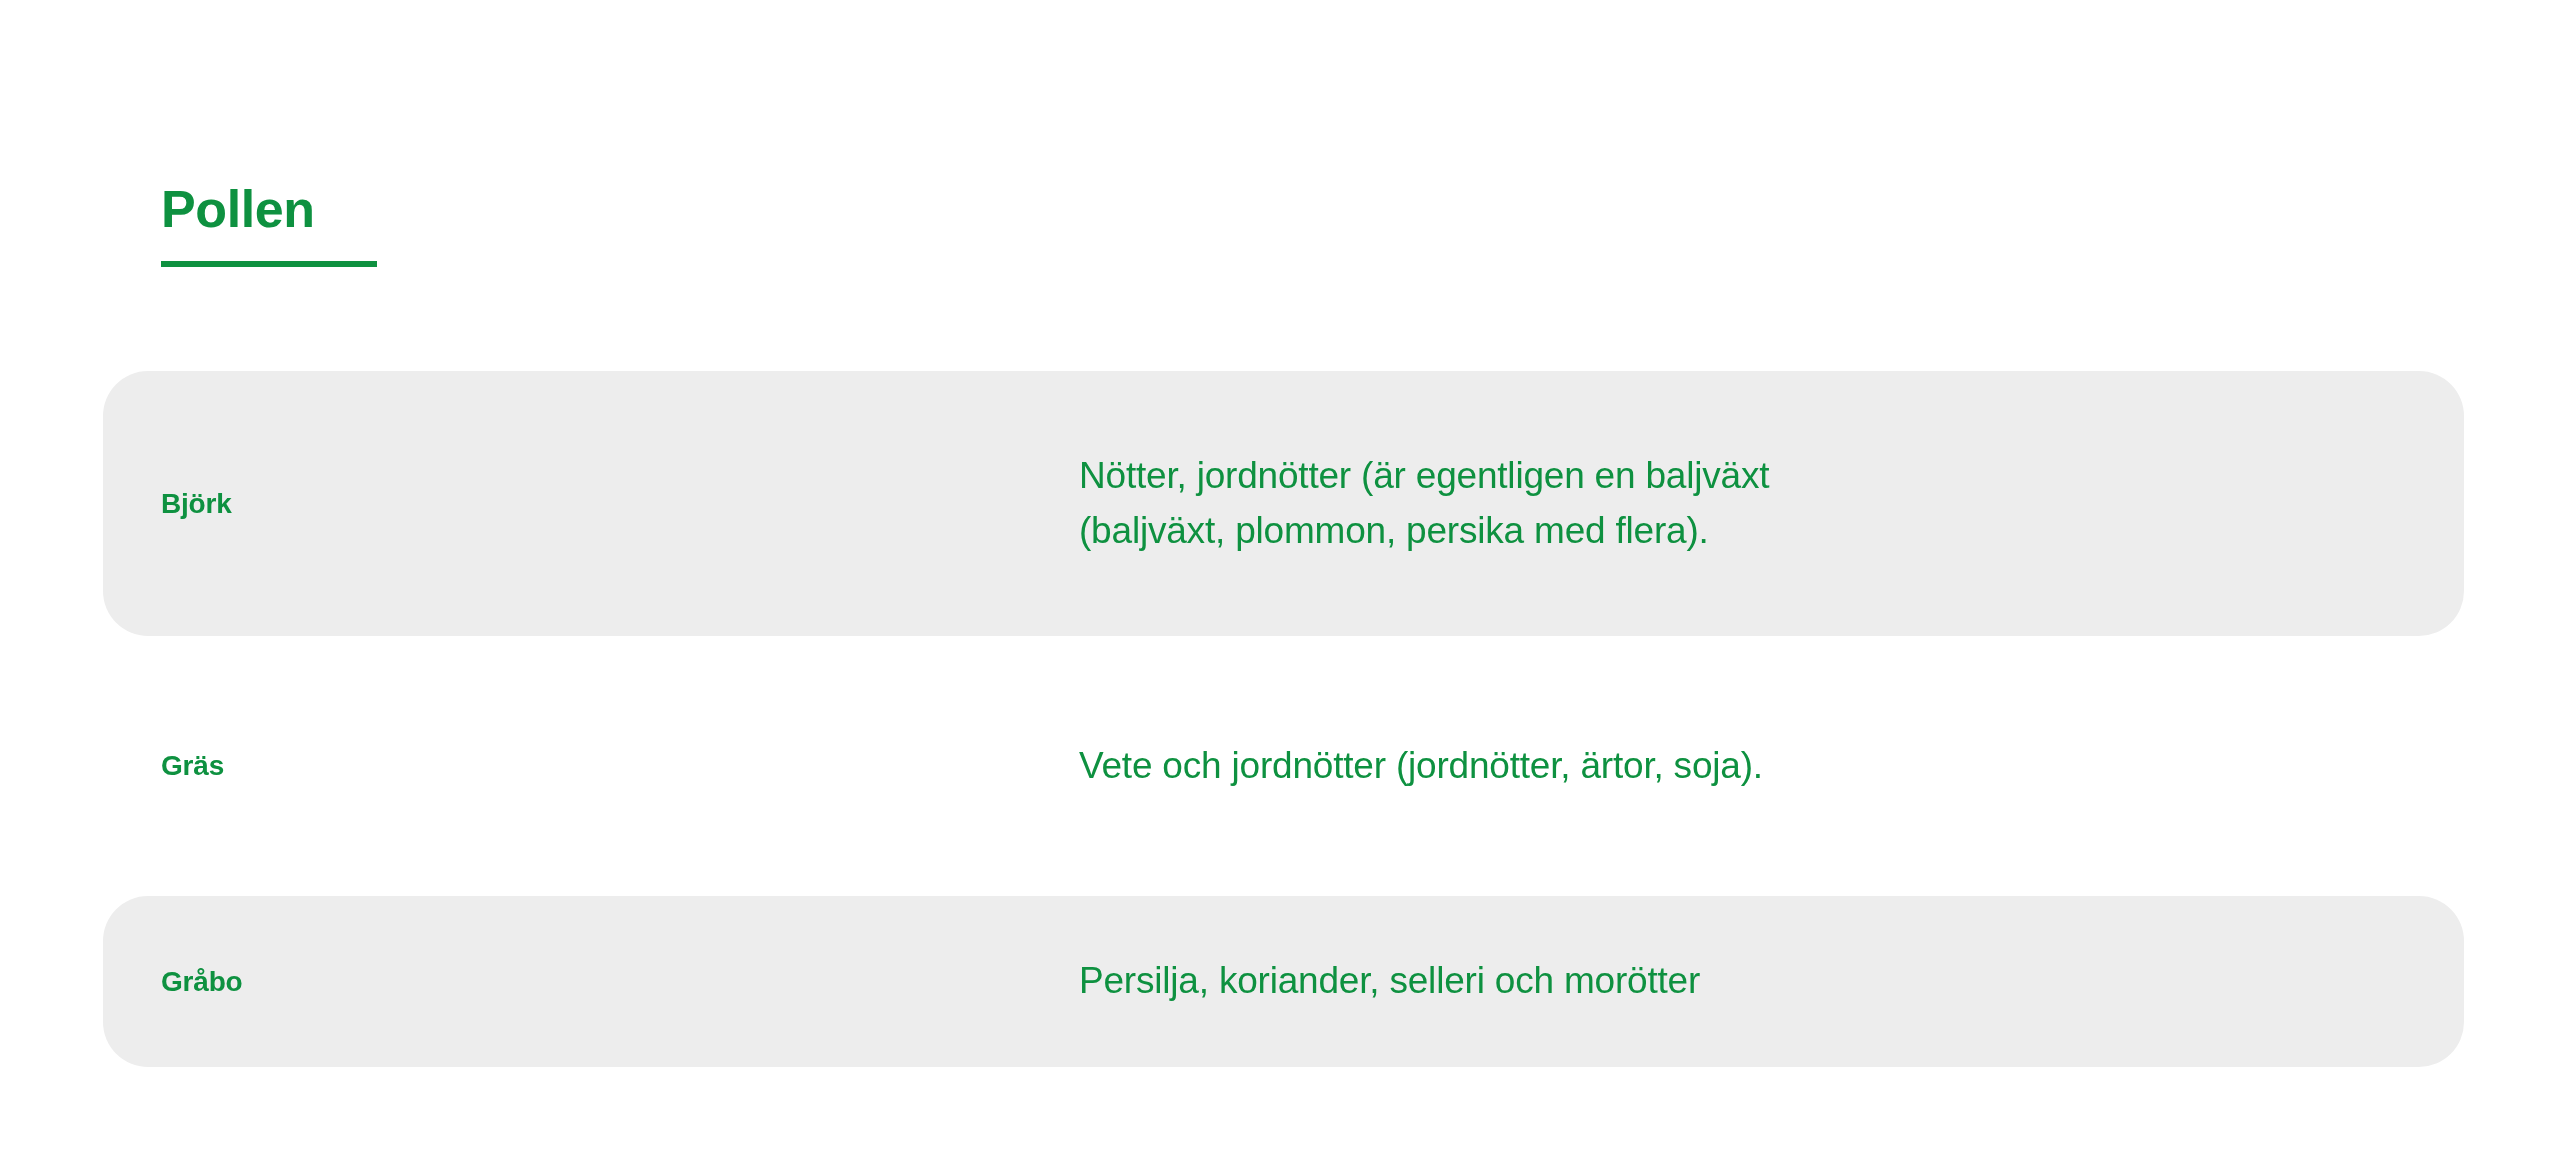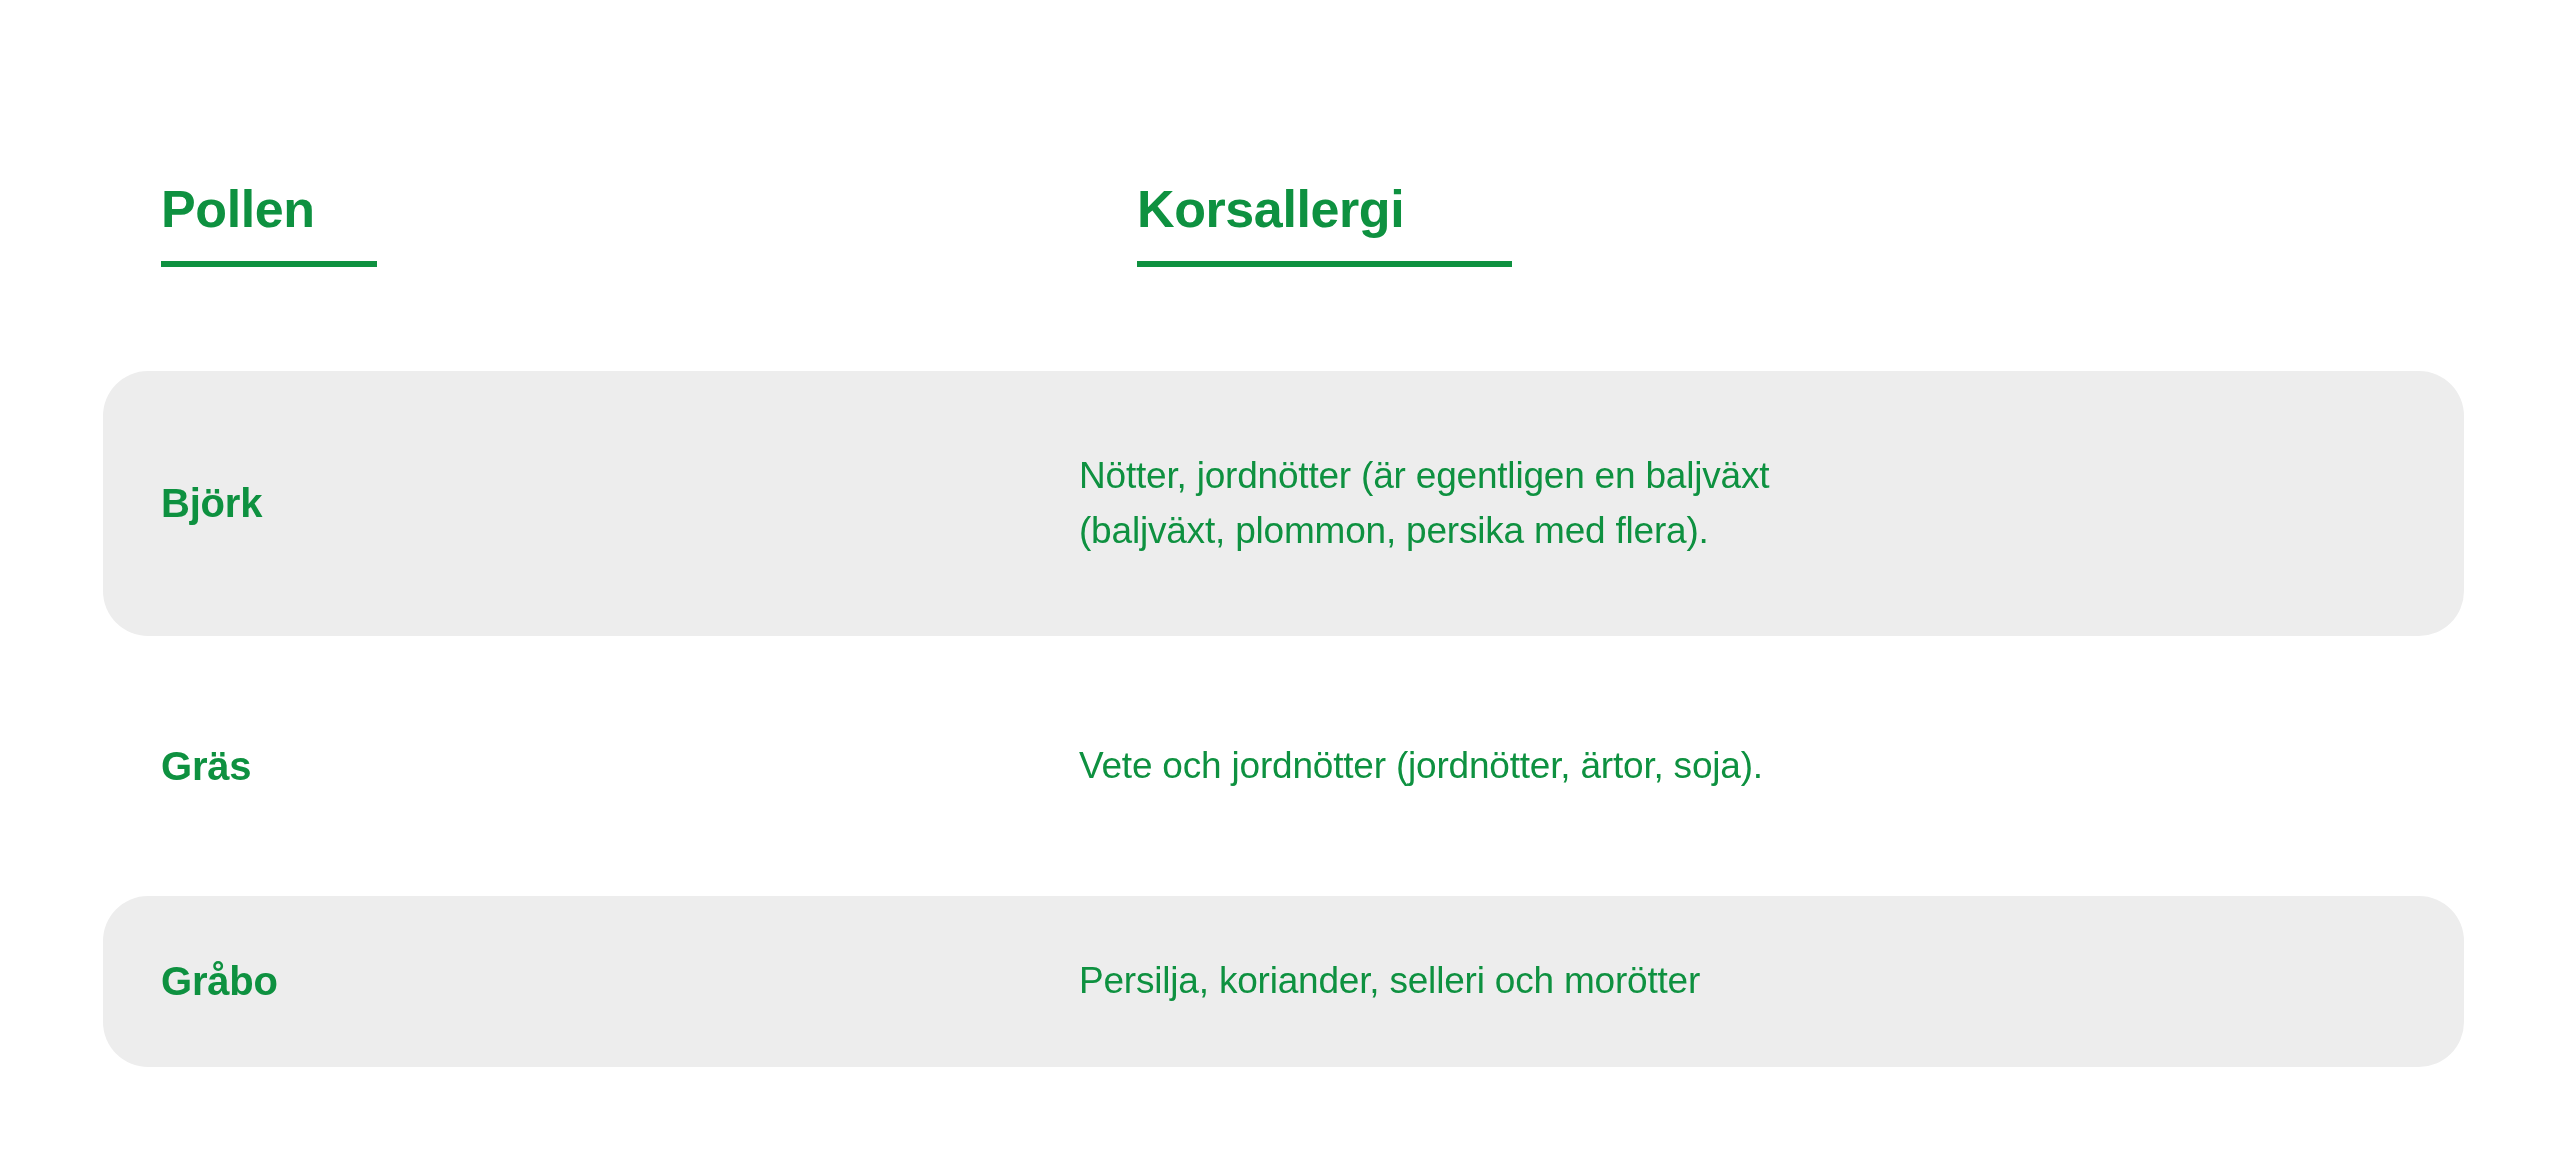--- a/index.html
+++ b/index.html
@@ -90,21 +90,21 @@
   #row-gras  { height: 260px; }
   #row-grabo { height: 171px; justify-content: flex-end; }
 
   .cell {
     box-sizing: border-box;
   }
 
   .cell-pollen {
     flex: 0 0 976px;
     padding-left: 58px;
-    font-size: 40px;
+    font-size: 28px;
     font-weight: 700;
     color: #0e9140;
     letter-spacing: -0.2px;
     white-space: nowrap;
   }
 
   .cell-cross {
     flex: 1 1 auto;
     padding-right: 98px;
     font-size: 37px;
@@ -123,24 +123,20 @@
 
 <div id="page">
 
   <div id="header-row">
 
     <div id="head-pollen" class="col-head col-pollen">
       <span class="head-text">Pollen</span>
       <span class="head-rule"></span>
     </div>
 
-    <div id="head-cross" class="col-head col-cross">
-      <span class="head-text">Korsallergi</span>
-      <span class="head-rule"></span>
-    </div>
 
   </div>
 
   <div id="table-body">
 
     <div id="row-bjork" class="row shaded">
       <div class="cell cell-pollen">Björk</div>
       <div class="cell cell-cross">
         <span class="cross-line">Nötter, jordnötter (är egentligen en baljväxt</span>
         <span class="cross-line">(baljväxt, plommon, persika med flera).</span>

